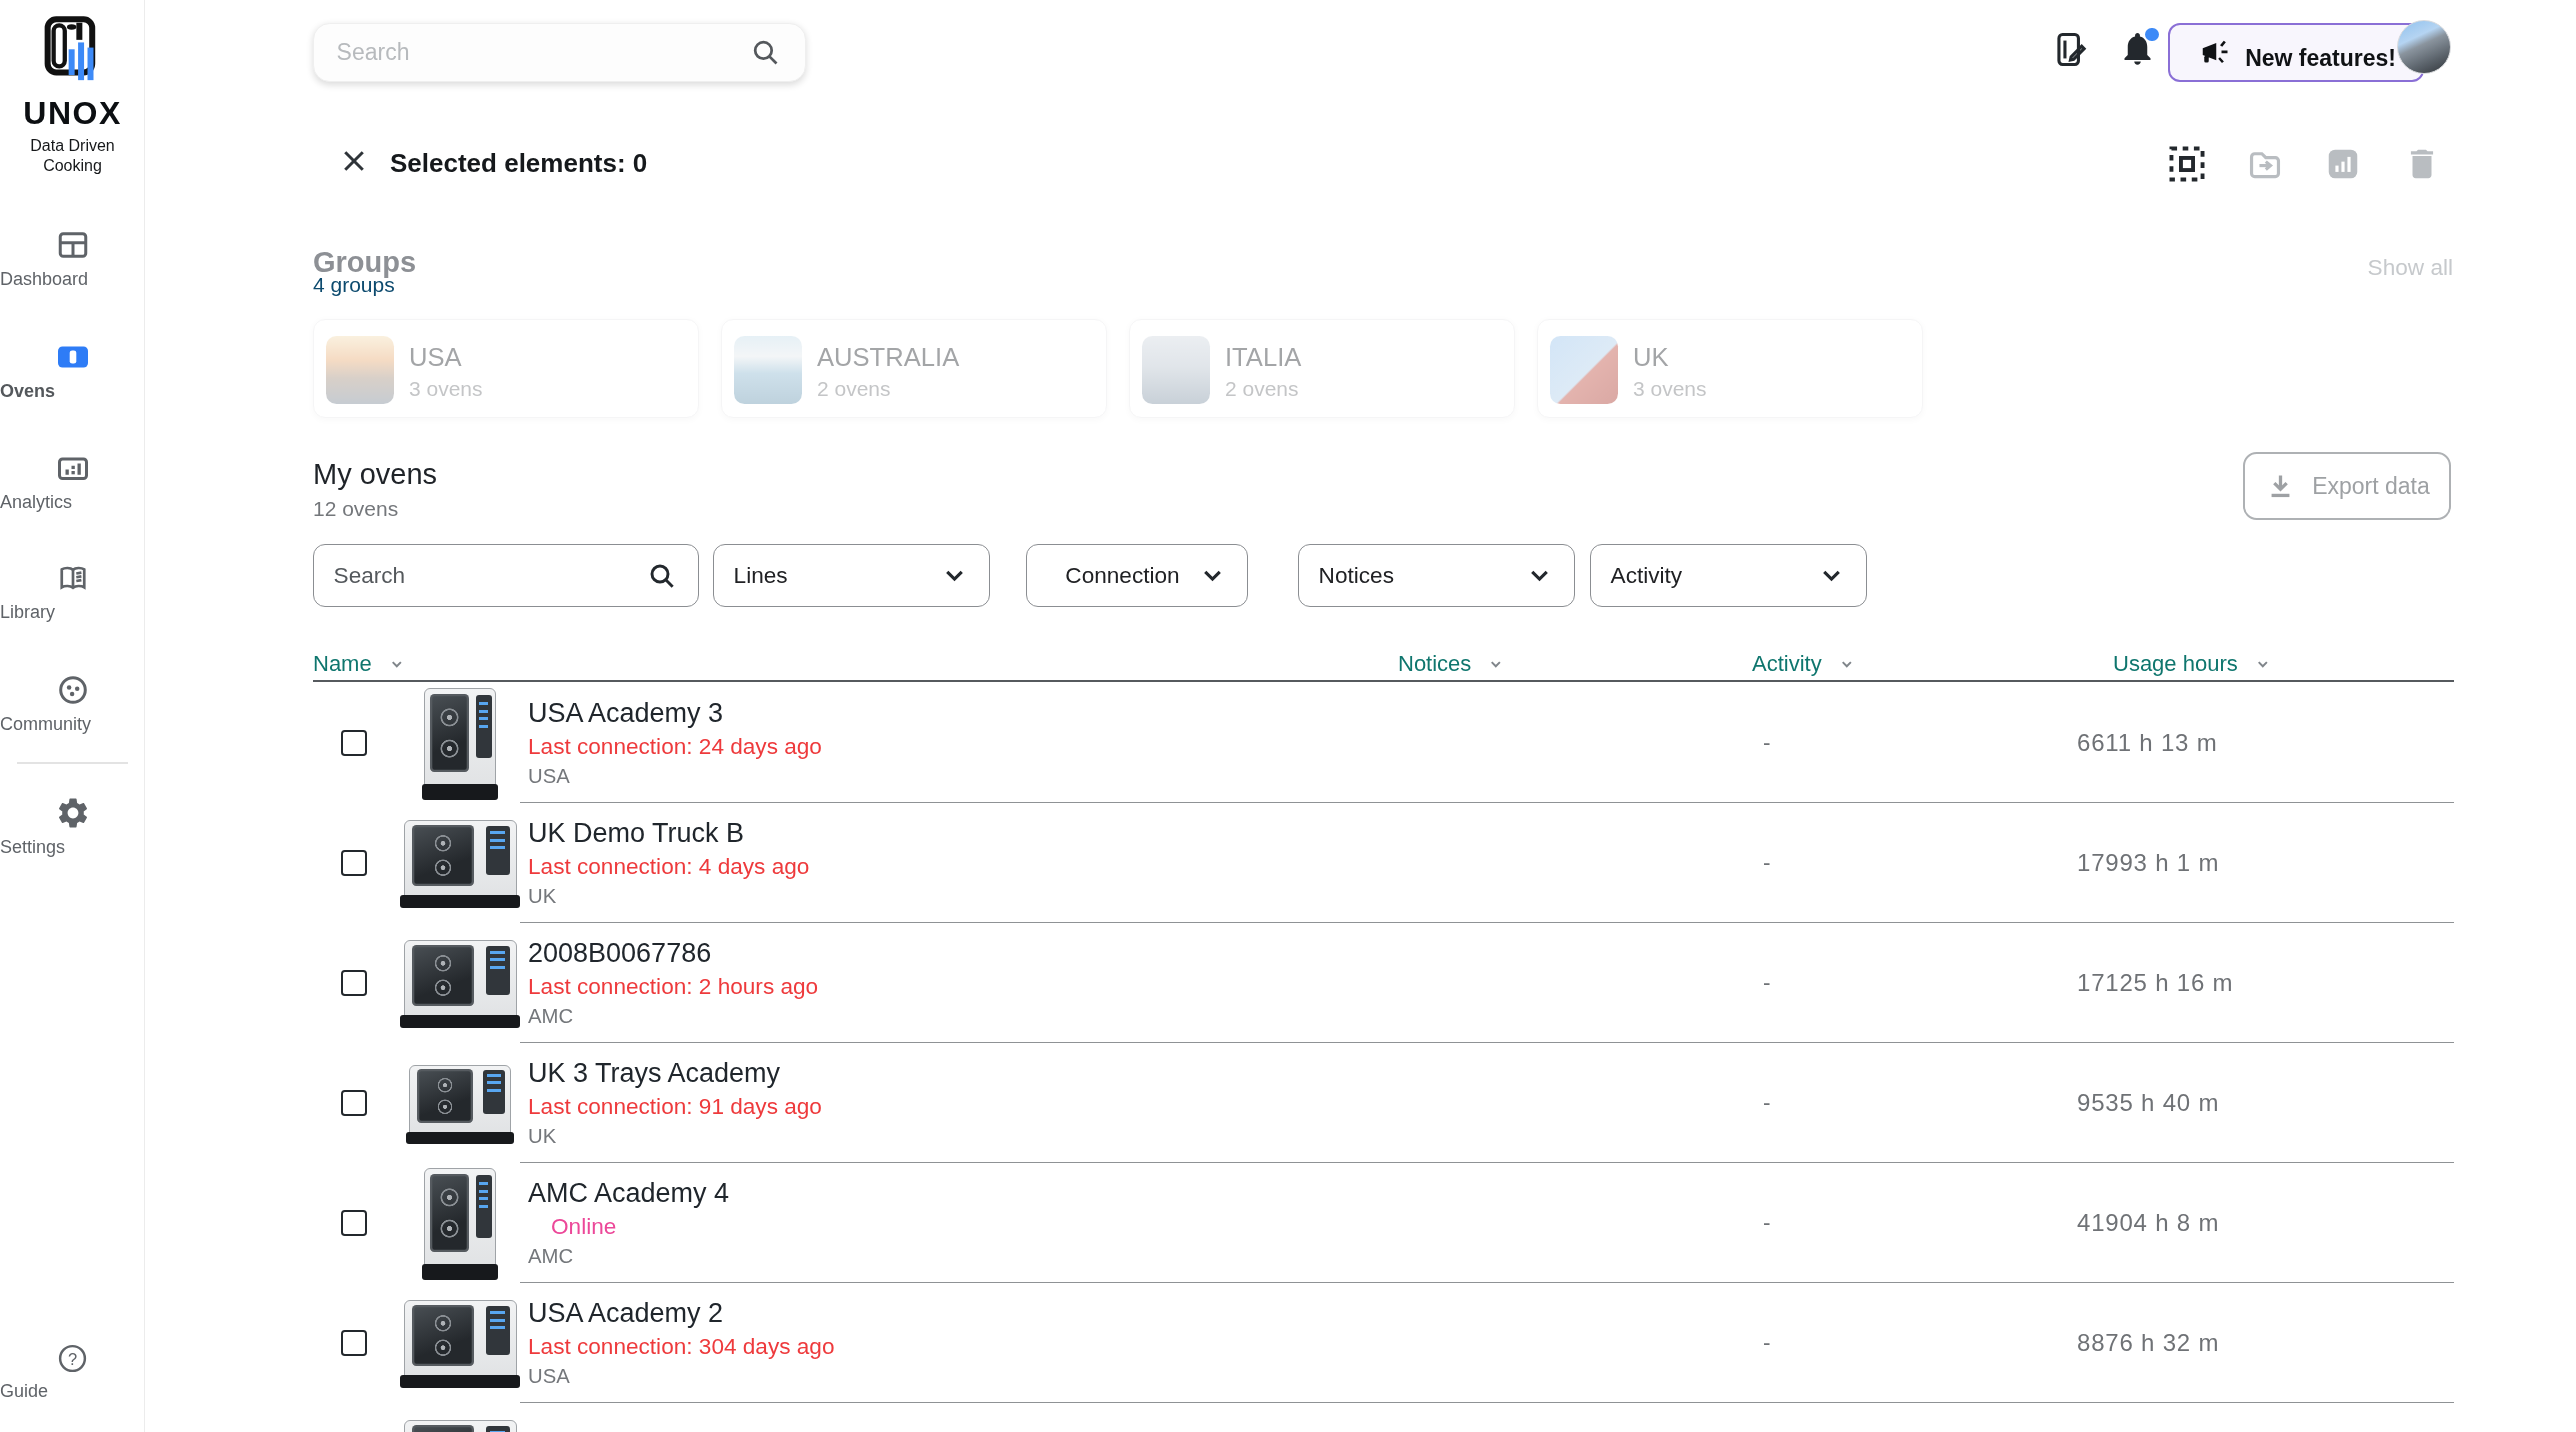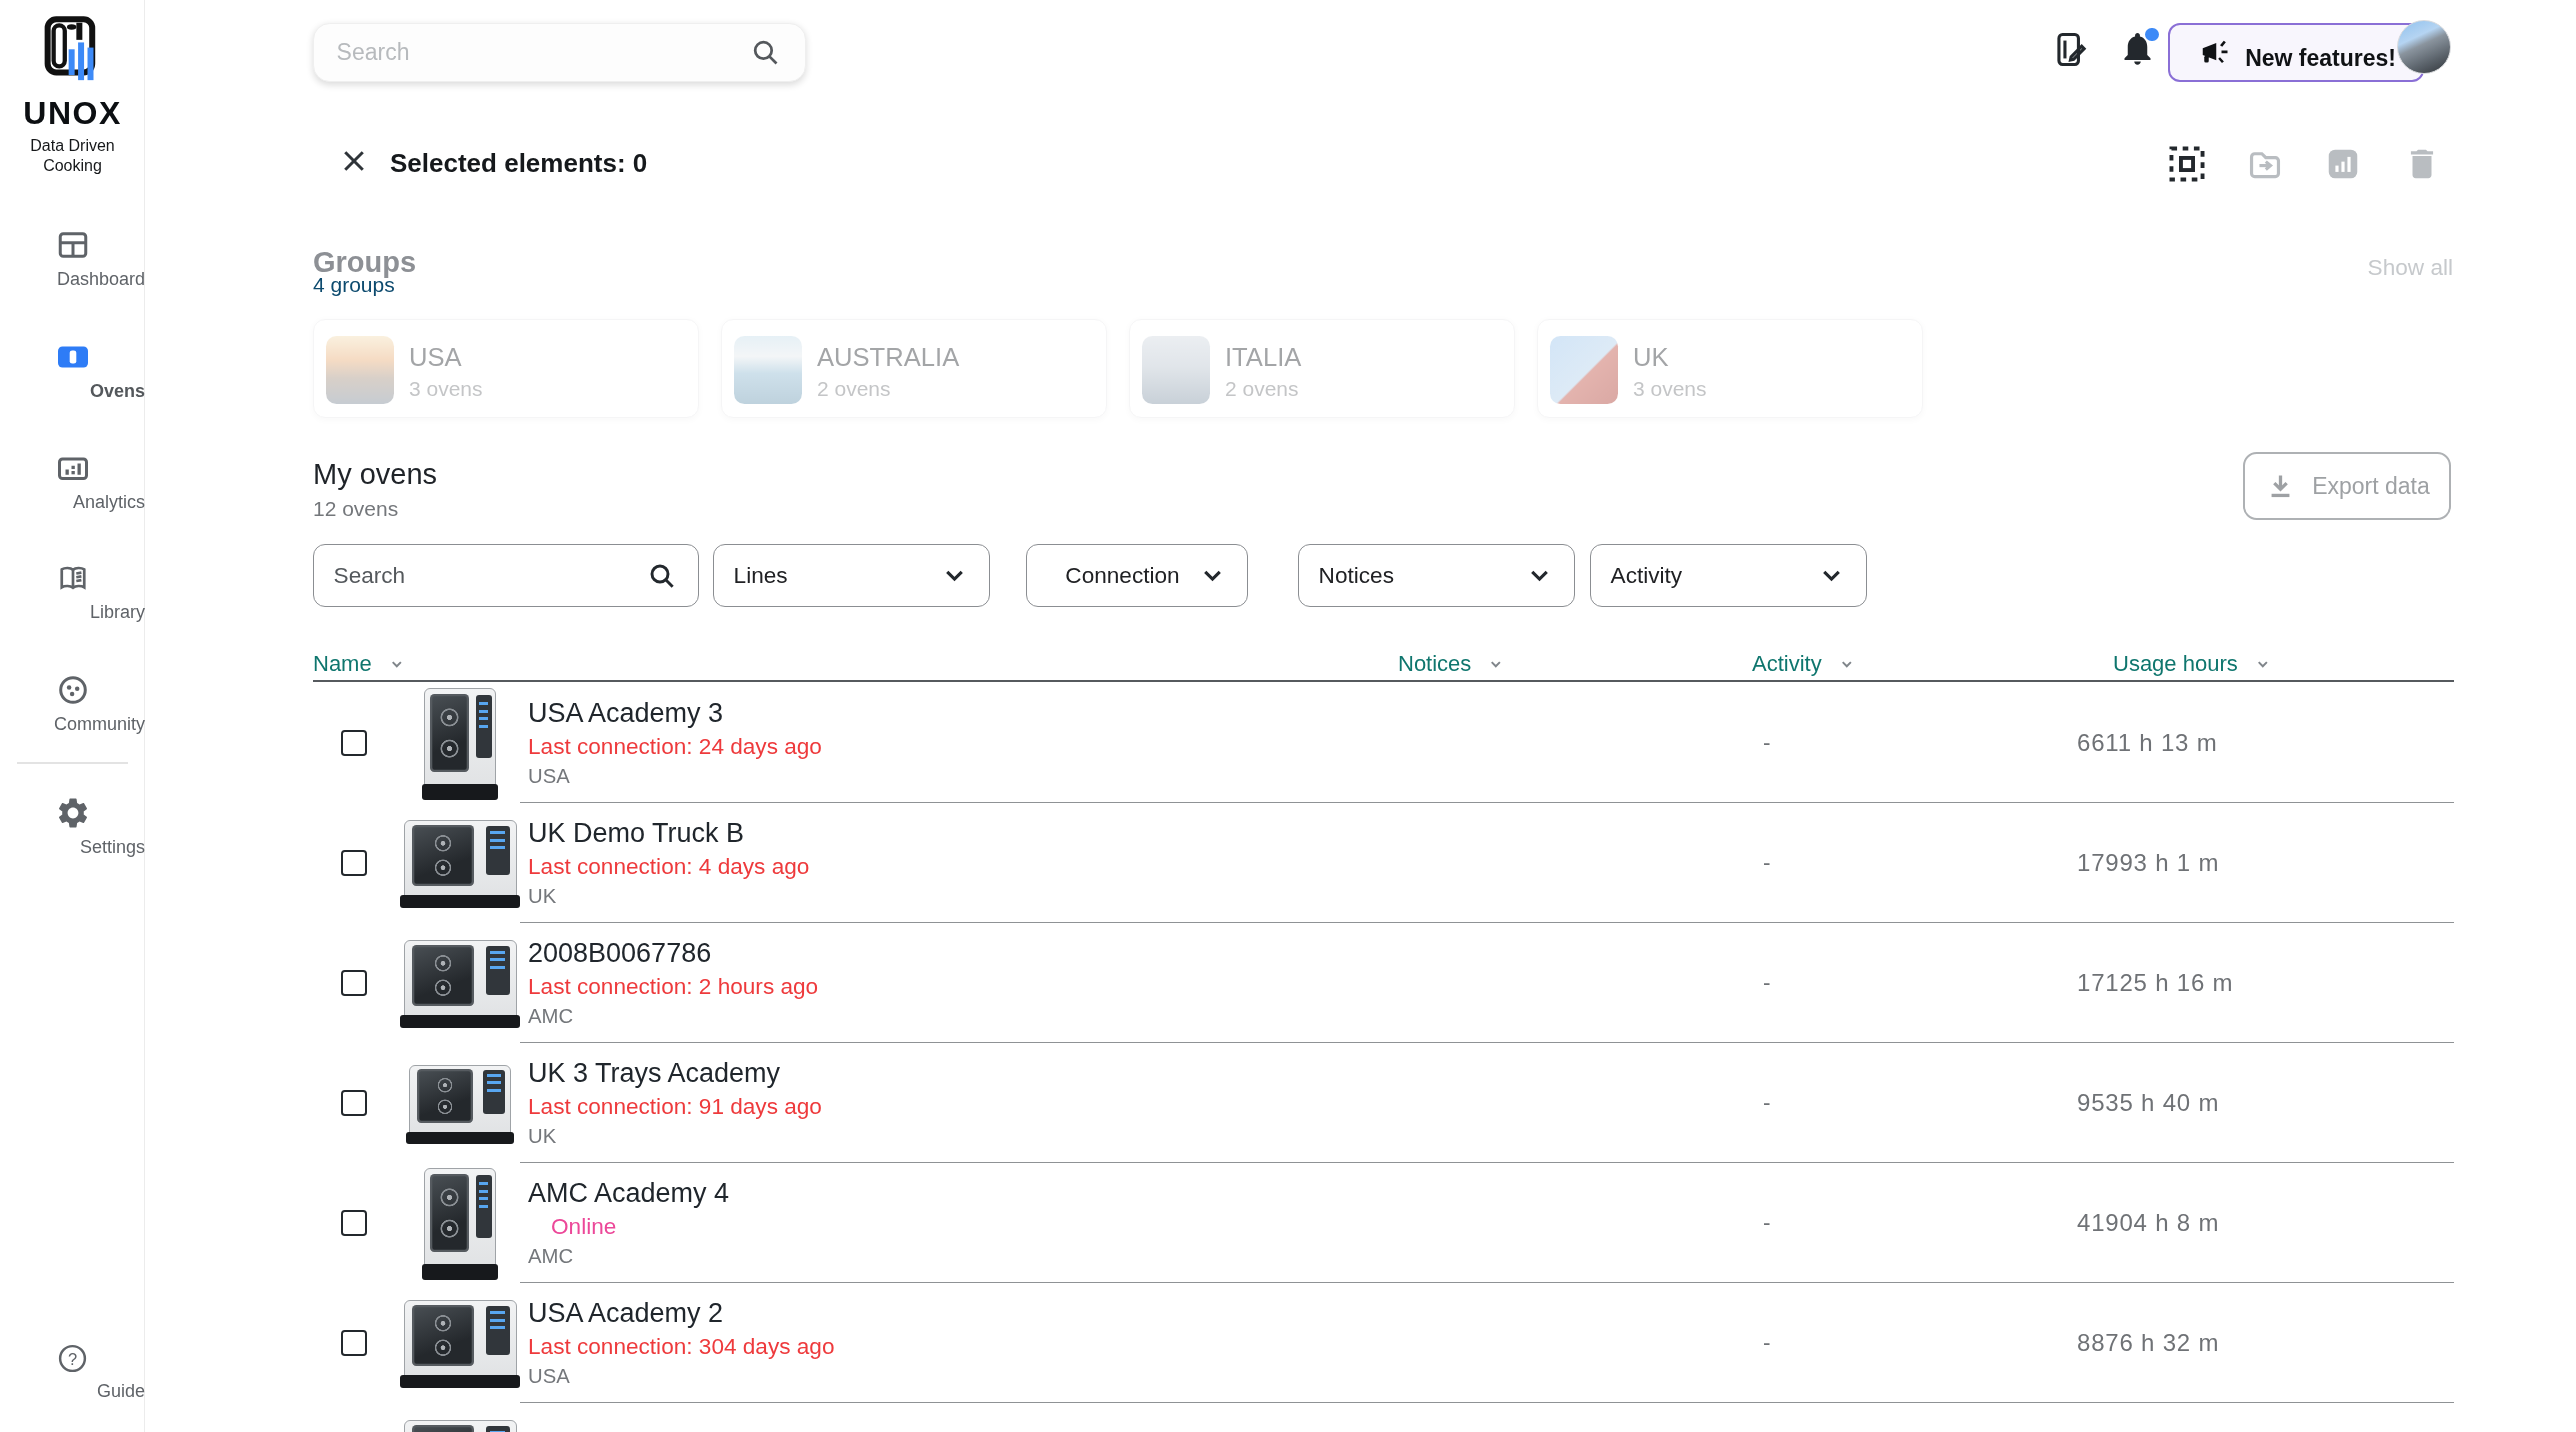--- a/index.html
+++ b/index.html
@@ -5,21 +5,21 @@
   * { box-sizing: border-box; margin: 0; padding: 0; }
   html,body { width: 2576px; height: 1433px; overflow: hidden; background: #fff;
     font-family: "Liberation Sans", sans-serif; color: #202428; }
 
   
   .sidebar { position: absolute; left: 0; top: 0; width: 145px; height: 1433px;
     background: #fff; border-right: 1.5px solid #ececec; }
   .logo-block { position: absolute; top: 15px; left: 0; width: 145px; text-align: center; }
   .logo-name { font-size: 32px; font-weight: bold; letter-spacing: 1.5px; color: #0c0f12; margin-top: 4.5px; }
   .logo-tagline { font-size: 16px; line-height: 19.6px; color: #16181a; margin-top: 4.5px; }
-  .nav-item { position: absolute; left: 0; width: 145px; text-align: right; cursor: pointer; }
+  .nav-item { position: absolute; left: 0; width: 145px; text-align: left; cursor: pointer; }
   .nav-item .nicon { display: block; margin: 0 auto; }
   .nav-item .nlabel { display: block; margin-top: 6px; font-size: 18px; color: #5f6368; }
   .nav-item.active .nlabel { color: #54585c; font-weight: bold; }
   .side-divider { position: absolute; left: 16.6px; top: 762px; width: 111px; height: 1.5px; background: #e3e3e3; }
 
   
   .top-search { position: absolute; left: 313px; top: 22.6px; width: 493px; height: 59px;
     background: #fdfdfd; border: 0.8px solid #efefef; border-radius: 16.6px;
     box-shadow: 0 2.3px 7.5px rgba(0,0,0,.14); display: flex; align-items: center; padding: 0 22.6px; }
   .top-search input { flex: 1; border: none; outline: none; background: transparent;

